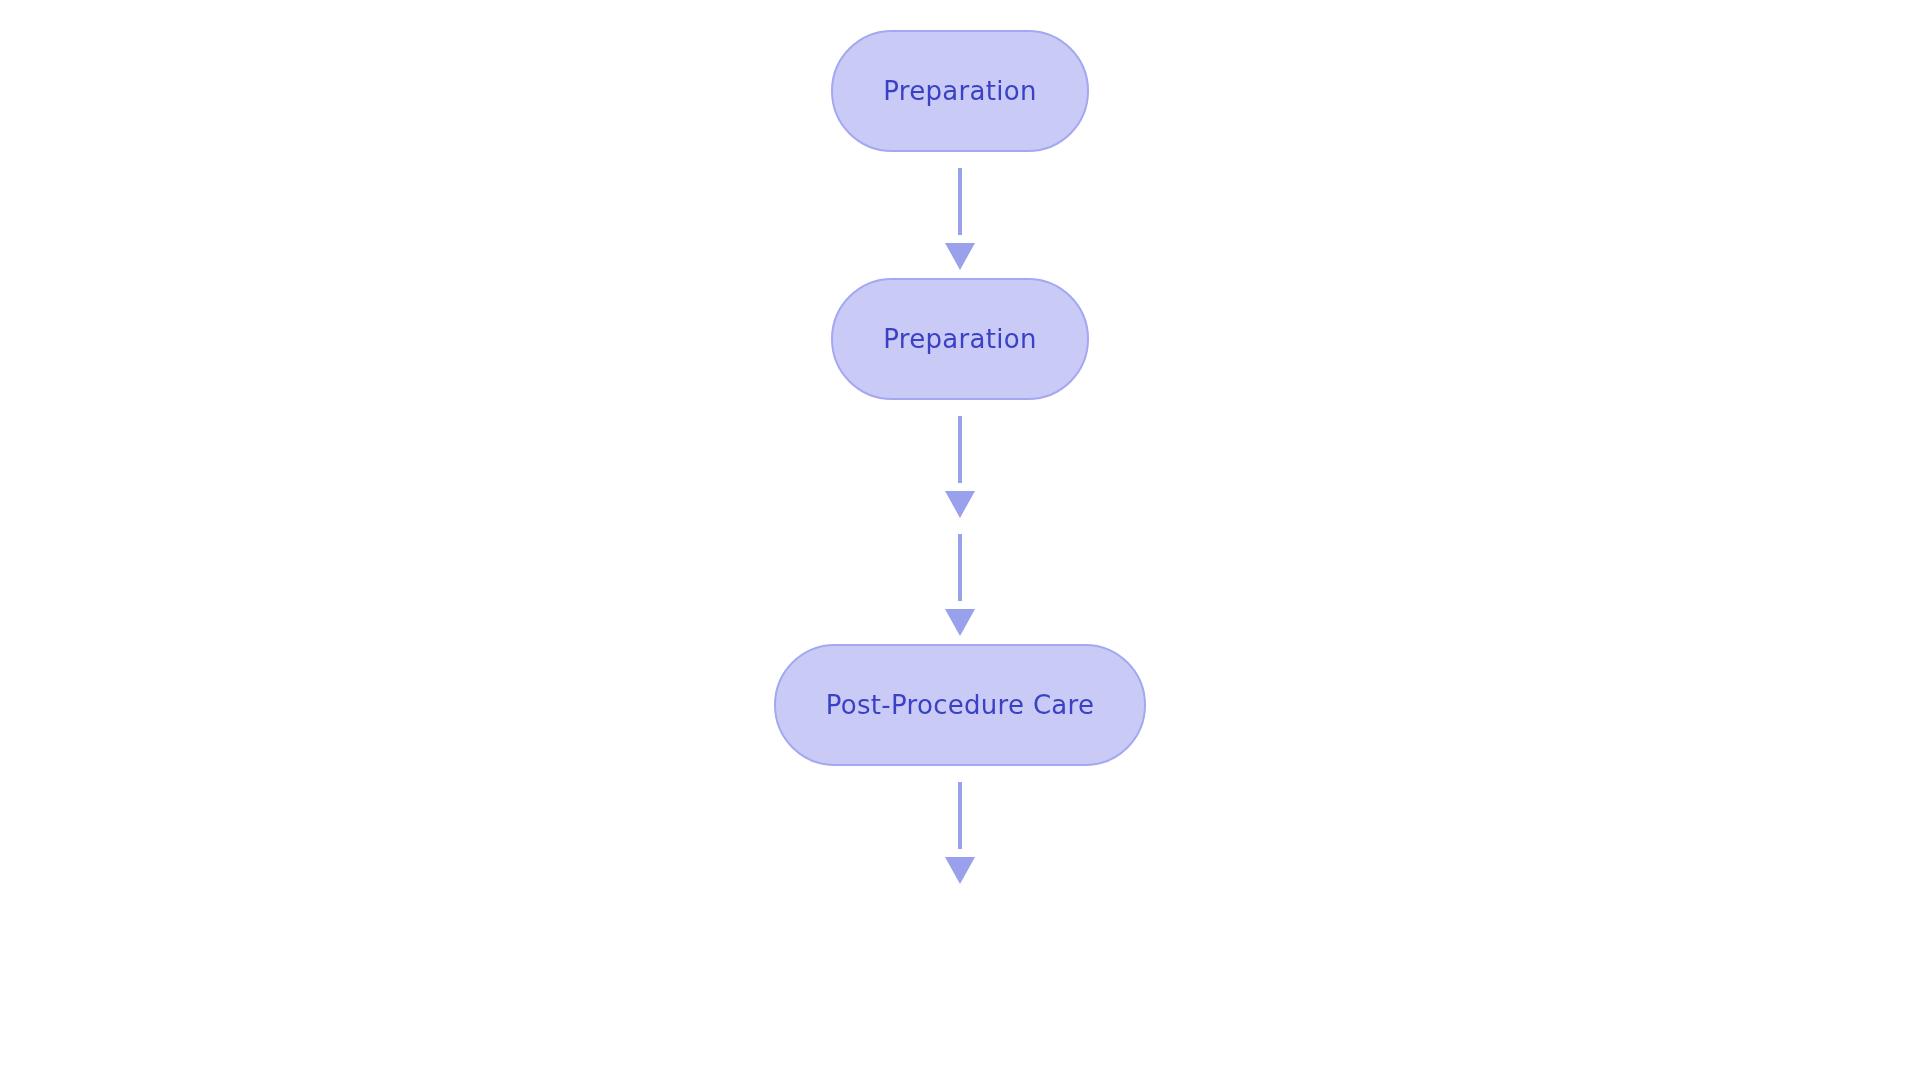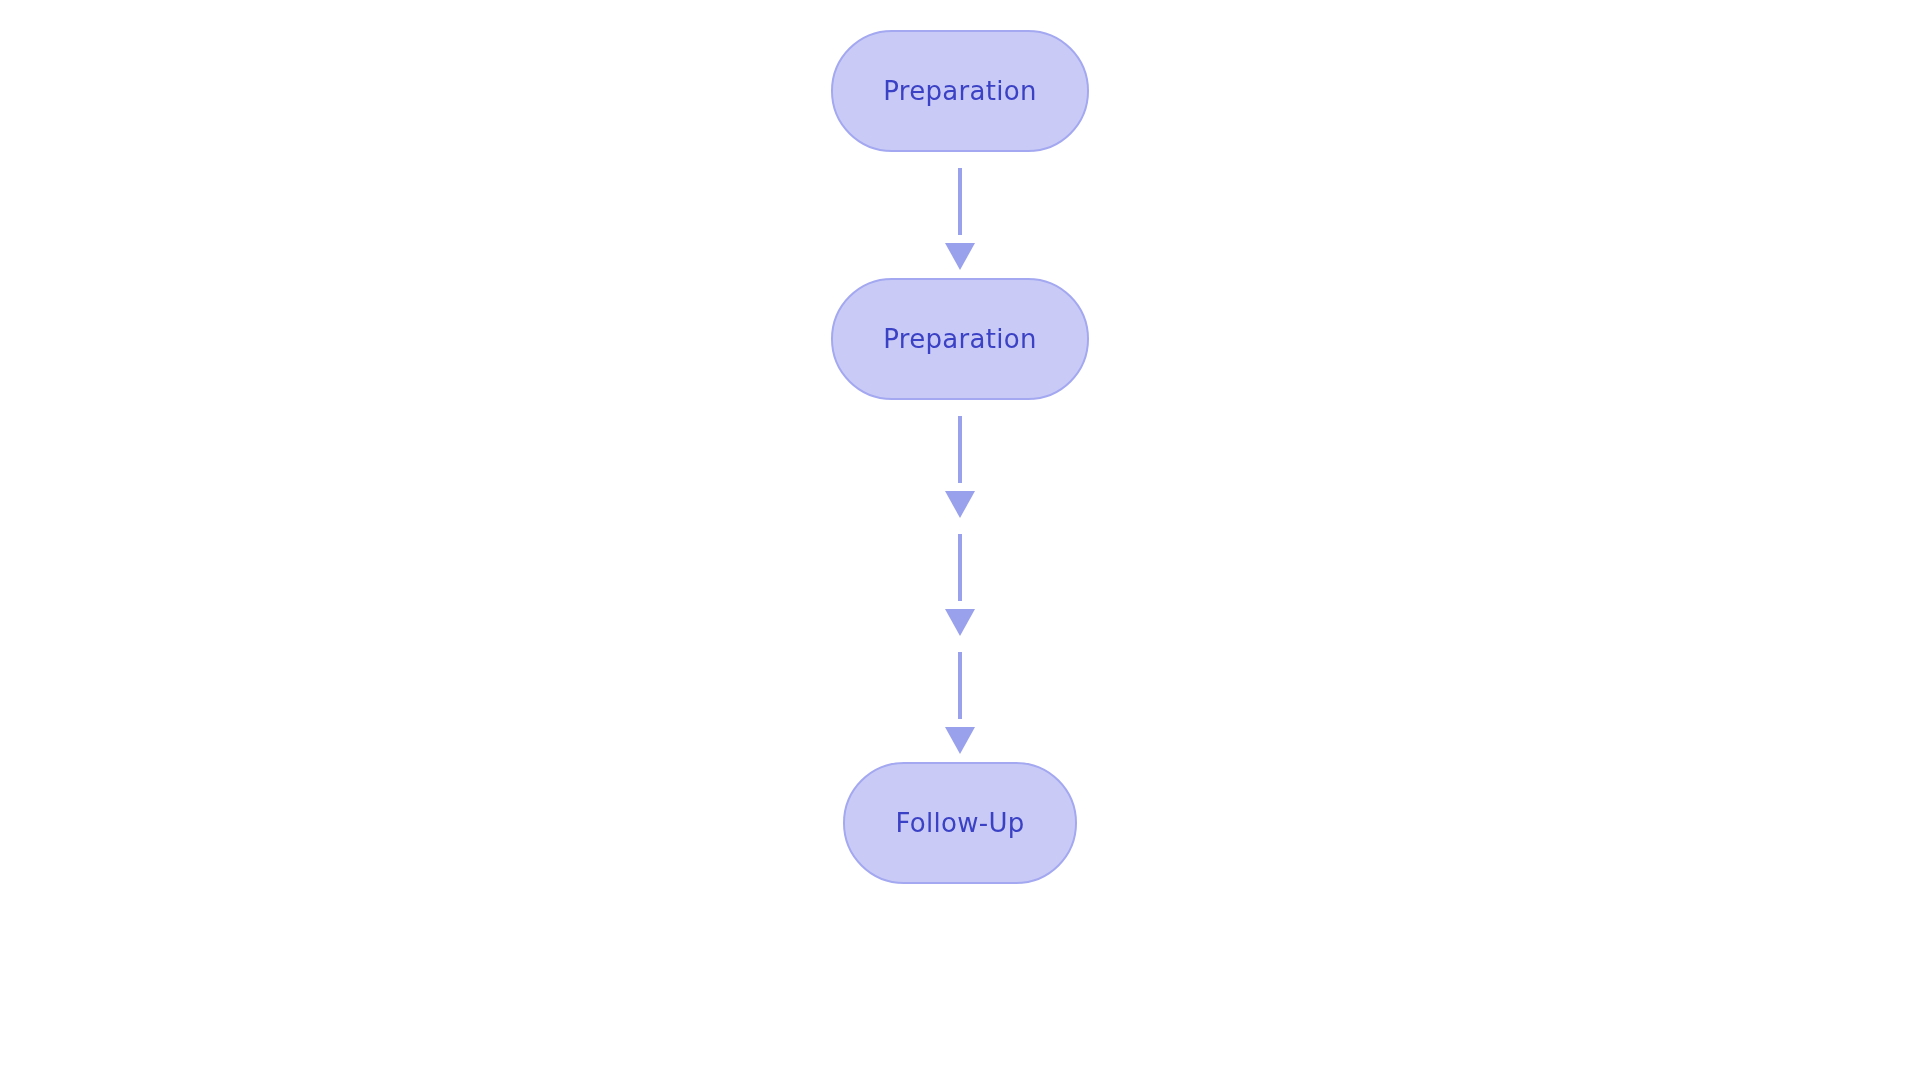--- a/index.html
+++ b/index.html
@@ -83,21 +83,21 @@
     <div class="shaft"></div>
     <div class="head"></div>
   </div>
 
 
   <div class="flow-arrow">
     <div class="shaft"></div>
     <div class="head"></div>
   </div>
 
+  <div class="flow-node">Post-Procedure Care</div>
 
   <div class="flow-arrow">
     <div class="shaft"></div>
     <div class="head"></div>
   </div>
 
-  <div class="flow-node">Follow-Up</div>
 
 </div>
 
 </body></html>

